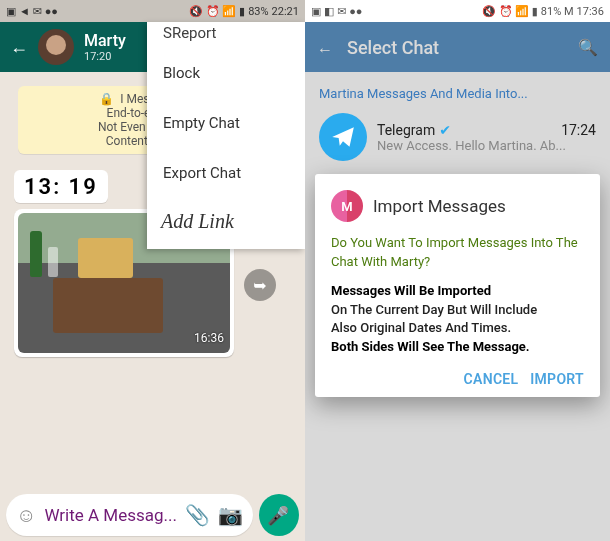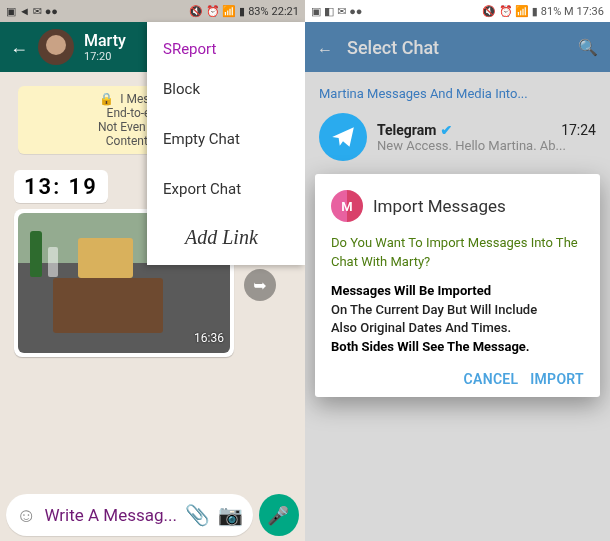--- a/index.html
+++ b/index.html
@@ -34,40 +34,40 @@
   .img-thumb::before { content:''; position:absolute; left:35px; bottom:20px; width:110px; height:55px; background:#6e4a30; border-radius:3px;}
   .img-thumb::after { content:''; position:absolute; left:60px; bottom:75px; width:55px; height:40px; background:#d9b15c; border-radius:3px;}
   .bottle { position:absolute; left:12px; top:18px; width:12px; height:46px; background:#2e6b2e; border-radius:3px 3px 2px 2px;}
   .glass { position:absolute; left:30px; top:34px; width:10px; height:30px; background:rgba(255,255,255,0.5); border-radius:2px;}
   .img-time { position:absolute; right:10px; bottom:12px; font-size:12px; color:#fff; text-shadow:0 0 2px #000;}
   .fwd-btn { position:absolute; right:-42px; top:60px; width:32px; height:32px; border-radius:50%; background:rgba(0,0,0,0.35); display:flex; align-items:center; justify-content:center; color:#fff; font-size:16px;}
 
   
   .menu { position: absolute; top: 22px; right: 0; width: 158px; background: #fff; box-shadow: -2px 2px 6px rgba(0,0,0,0.25); z-index: 20; }
   .menu-item { padding: 16px 16px; font-size: 15px; color: #333; }
-  .menu-item.add { font-family: "Times New Roman", serif; font-size: 20px; font-style: italic; padding: 12px 14px 16px; margin-left: 24px;}
-  .menu-search { padding: 18px 16px 6px; color: #a21caf; font-size: 15px;}
+  .menu-item.add { font-family: "Times New Roman", serif; font-size: 20px; font-style: italic; padding: 12px 14px 16px;}
+  .menu-search { padding: 2px 16px 6px; color: #404040; font-size: 15px;}
 
   
   .input-bar { position: absolute; bottom: 0; left: 0; right: 0; height: 52px; display: flex; align-items: center; padding: 6px 6px; gap: 6px; background: #ece5dd;}
   .input-box { flex: 1; background: #fff; border-radius: 24px; height: 42px; display: flex; align-items: center; padding: 0 10px; gap: 8px; box-shadow: 0 1px 1px rgba(0,0,0,0.1);}
   .input-box .placeholder { color: #701a75; font-size: 17px; flex: 1; white-space: nowrap; overflow: hidden; text-overflow: ellipsis;}
   .mic { width: 42px; height: 42px; border-radius: 50%; background: #00a884; display: flex; align-items: center; justify-content: center; color: #fff; font-size: 18px;}
   .grey-icon { color: #888; font-size: 20px;}
 
   
   .dim { position:absolute; inset:0; background: rgba(0,0,0,0.15); z-index:1;}
   .tg-header { height: 50px; background: #5c93c4; display:flex; align-items:center; padding:0 12px; gap:14px; color:#fff; position:relative; z-index:2; filter: brightness(.85);}
   .tg-title { font-size: 18px; font-weight: 500; flex:1;}
   .import-hint { padding: 14px 14px 6px; font-size: 13px; color: #3a7abd; position:relative; z-index:2;}
   .tg-chat { display:flex; gap:10px; padding: 6px 14px; align-items:center; position:relative; z-index:2;}
   .tg-avatar { width:48px; height:48px; border-radius:50%; background:#2aabee; display:flex; align-items:center; justify-content:center;}
   .tg-avatar svg { width:26px; height:26px; fill:#fff;}
   .tg-line1 { display:flex; justify-content:space-between; font-size:14px; color:#222;}
-  .tg-name { font-weight:700; display:flex; align-items:center; gap:4px;}
+  .tg-name { font-weight:400; display:flex; align-items:center; gap:4px;}
   .verify { color:#2aabee; font-size:14px;}
   .tg-preview { font-size:13px; color:#888;}
   .tg-chat > div:last-child { flex:1; }
 
   
   .dialog { position:absolute; left:10px; right:10px; top:174px; background:#fff; border-radius:3px; box-shadow:0 8px 24px rgba(0,0,0,0.35); z-index:10; padding: 16px 16px 10px;}
   .dialog-title { display:flex; align-items:center; gap:10px; font-size:17px; color:#333; margin-bottom:12px;}
   .dialog-avatar { width:32px; height:32px; border-radius:50%; background: conic-gradient(#d9416a 0 50%, #e861a0 50% 100%); position:relative; display:flex; align-items:center; justify-content:center; color:#fff; font-size:13px; font-weight:600;}
   .dialog-text { font-size:13px; color:#4d7c0f; line-height:1.45; margin-bottom:10px;}
   .dialog-text.strong { color:#222; font-weight:500;}

